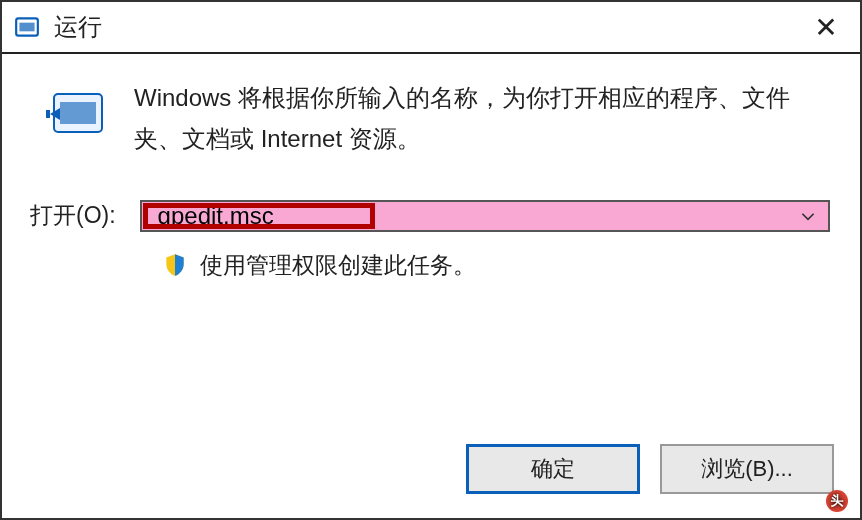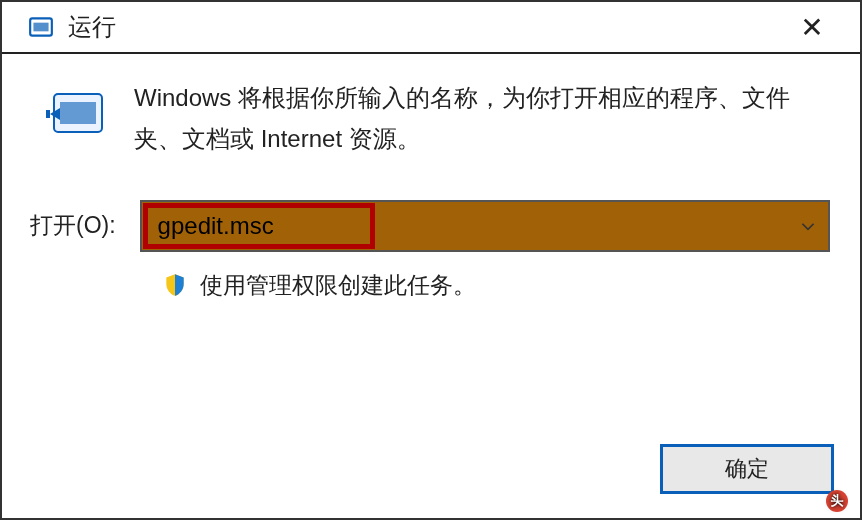--- a/index.html
+++ b/index.html
@@ -18,21 +18,21 @@
       width: 862px;
       height: 520px;
       background: #fff;
       border: 2px solid #333;
       position: relative;
     }
     .titlebar {
       height: 52px;
       display: flex;
       align-items: center;
-      padding: 0 26px;
+      padding: 0 12px;
       background: #fff;
       border-bottom: 2px solid #222;
     }
     .titlebar-icon {
       width: 26px;
       height: 26px;
       margin-right: 14px;
       display: flex;
       align-items: center;
       justify-content: center;
@@ -81,26 +81,26 @@
       margin-bottom: 18px;
     }
     .open-label {
       font-size: 23px;
       color: #222;
       white-space: nowrap;
       margin-left: -2px;
     }
     .combobox {
       flex: 1;
-      height: 52px;
+      height: 32px;
       border: 2px solid #555;
       display: flex;
       align-items: center;
       position: relative;
-      background: #a16207;
+      background: #f9a8d4;
     }
     .highlight-box {
       position: absolute;
       left: 1px;
       top: 1px;
       bottom: 1px;
       width: 232px;
       border: 5px solid #b00000;
       pointer-events: none;
     }
@@ -234,19 +234,20 @@
           <path d="M12 2 L20 5 V11 C20 16 16.5 20.5 12 22 V2 Z" fill="#1e7fd6"></path>
         </svg>
       </span>
       <span class="admin-text">使用管理权限创建此任务。</span>
     </div>
 
   </div>
 
   <div class="button-row">
     <button class="btn btn-primary">确定</button>
+    <button class="btn">浏览(B)...</button>
   </div>
 
   <div class="watermark">
     <span class="watermark-logo">头</span>
   </div>
 
 </div>
 
 </body></html>

